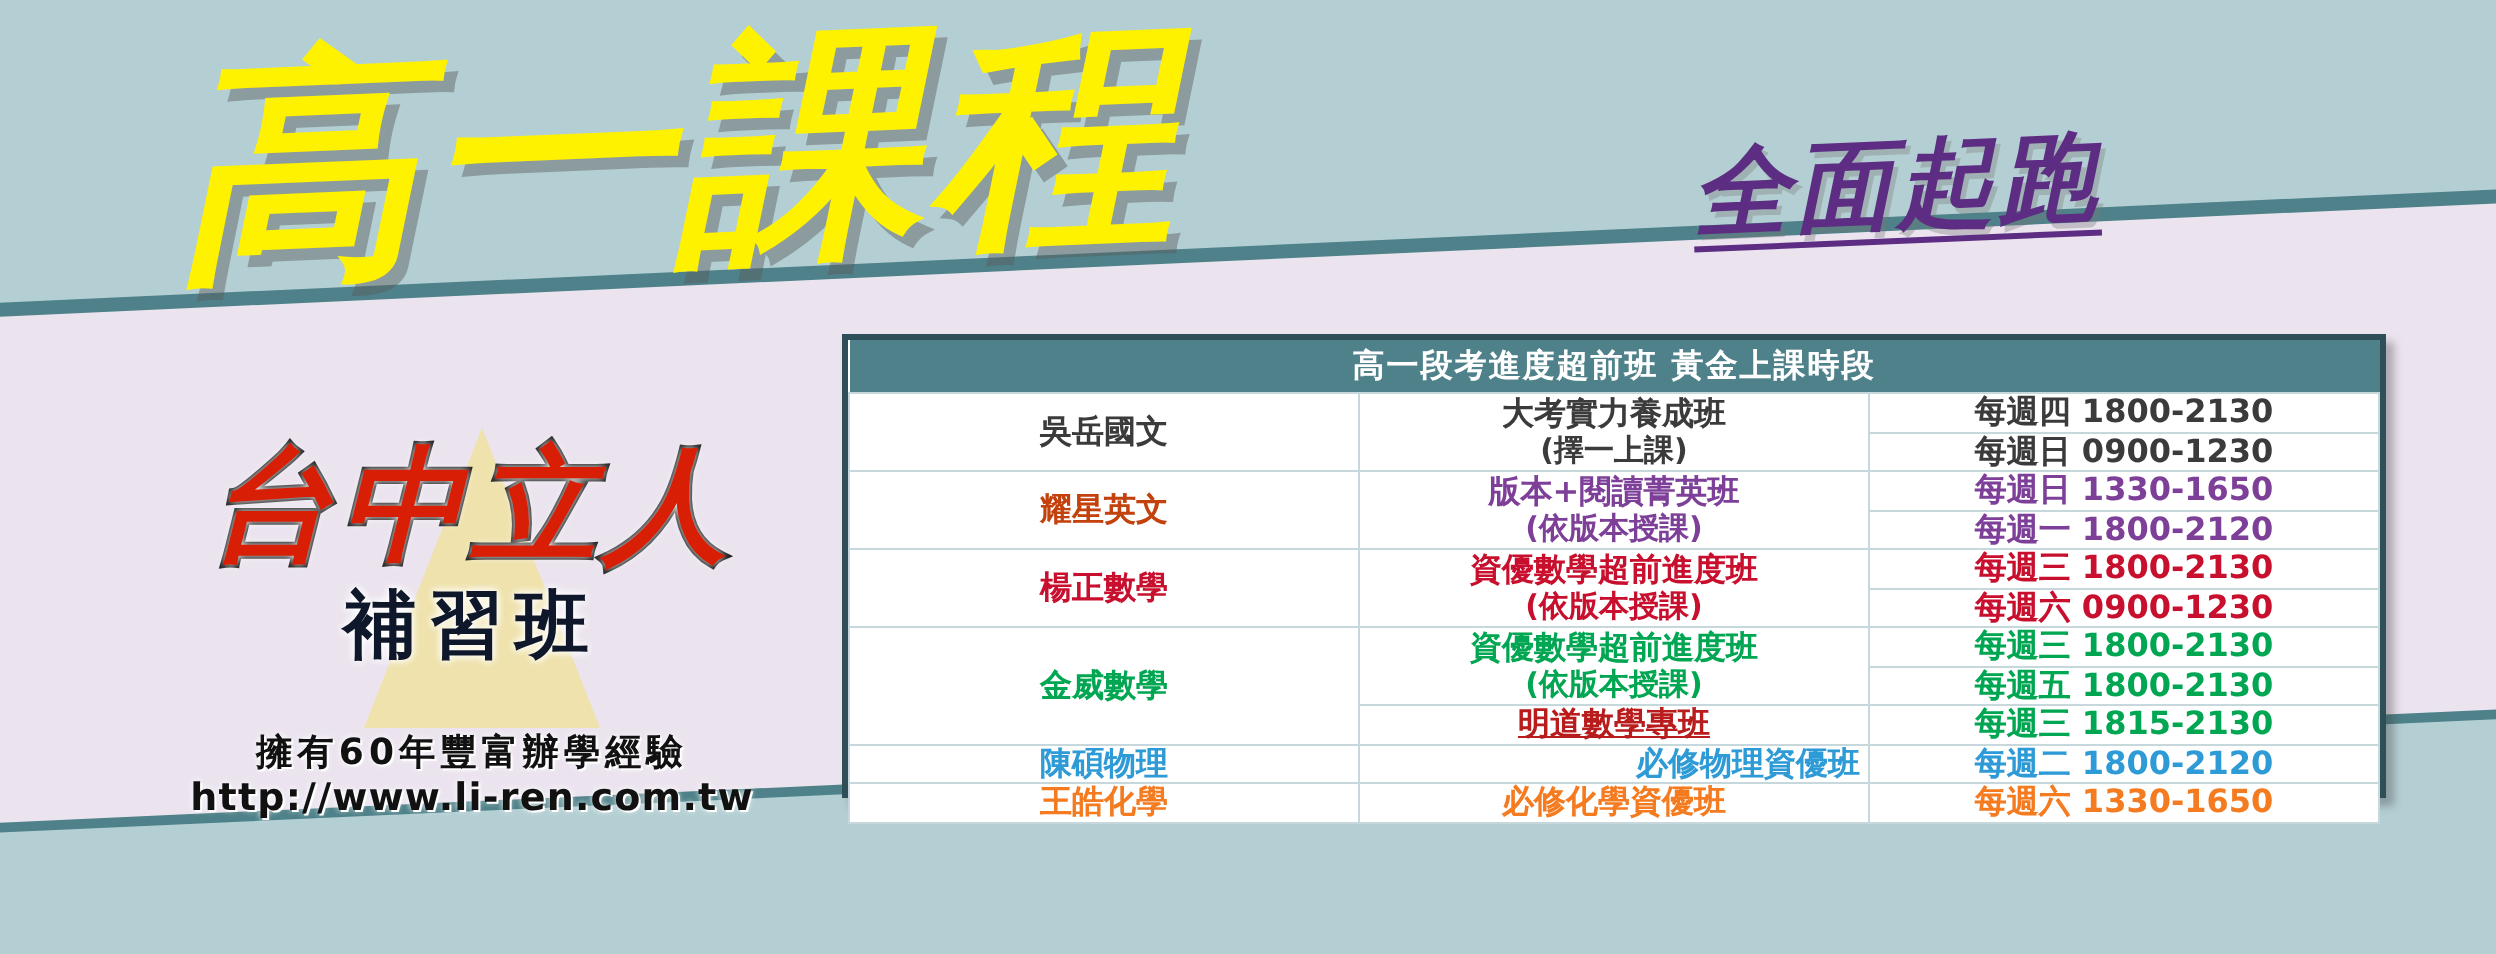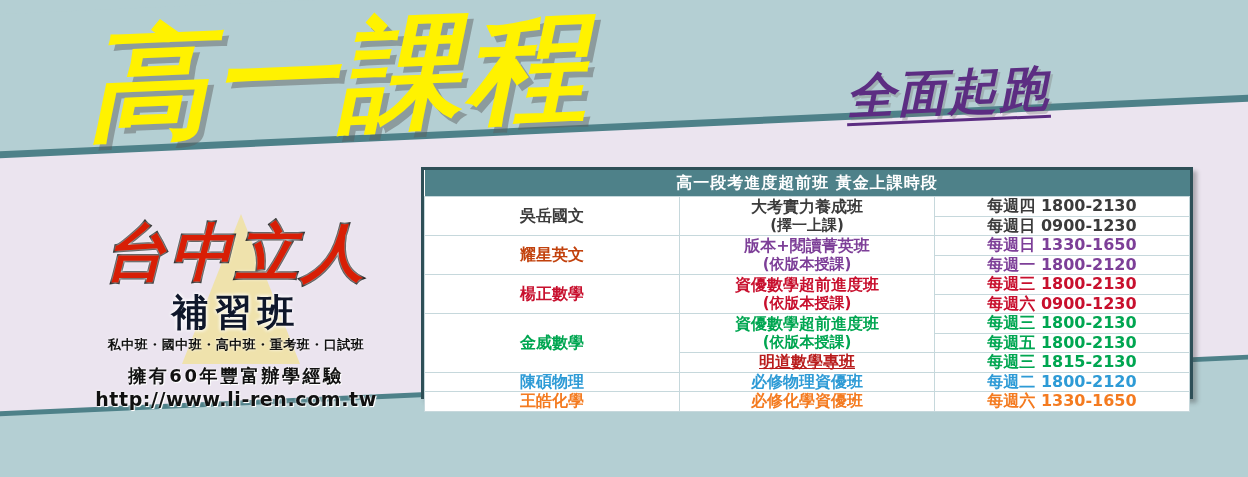--- a/index.html
+++ b/index.html
@@ -144,21 +144,20 @@
   <div class="band band-bottom"></div>
 
 
   <div class="headline">高一課程</div>
   <div class="subhead">全面起跑</div>
 
   <div class="logo-wrap">
     <div class="logo-sun"></div>
     <div class="logo-main">台中立人</div>
     <div class="logo-sub">補習班</div>
-    <div class="logo-courses">私中班・國中班・高中班・重考班・口試班</div>
     <div class="logo-exp">擁有60年豐富辦學經驗</div>
     <div class="logo-url">http://www.li-ren.com.tw</div>
   </div>
 
   <div class="table-card">
     <table class="sched">
       <thead>
         <tr>
           <th class="head" colspan="3">高一段考進度超前班  黃金上課時段</th>
         </tr>
@@ -195,21 +194,21 @@
           </tr>
           <tr>
             <td class="c-time" style="color: rgb(0, 166, 81);">每週五 1800-2130</td>
           </tr>
           <tr>
             <td class="c-course" rowspan="1" style="color: #b91c1c; text-decoration: underline;">明道數學專班</td>
             <td class="c-time" style="color: rgb(0, 166, 81);">每週三 1815-2130</td>
           </tr>
           <tr>
             <td class="c-teacher" rowspan="1" style="color: rgb(46, 155, 214);">陳碩物理</td>
-            <td class="c-course" rowspan="1" style="color: rgb(46, 155, 214);">必修物理資優班</td>
+            <td class="c-course" rowspan="1" style="color: rgb(46, 155, 214); text-align: right;">必修物理資優班</td>
             <td class="c-time" style="color: rgb(46, 155, 214);">每週二 1800-2120</td>
           </tr>
           <tr>
             <td class="c-teacher" rowspan="1" style="color: rgb(244, 123, 32);">王皓化學</td>
             <td class="c-course" rowspan="1" style="color: rgb(244, 123, 32);">必修化學資優班</td>
             <td class="c-time" style="color: rgb(244, 123, 32);">每週六 1330-1650</td>
           </tr>
         </tbody>
     </table>
   </div>

